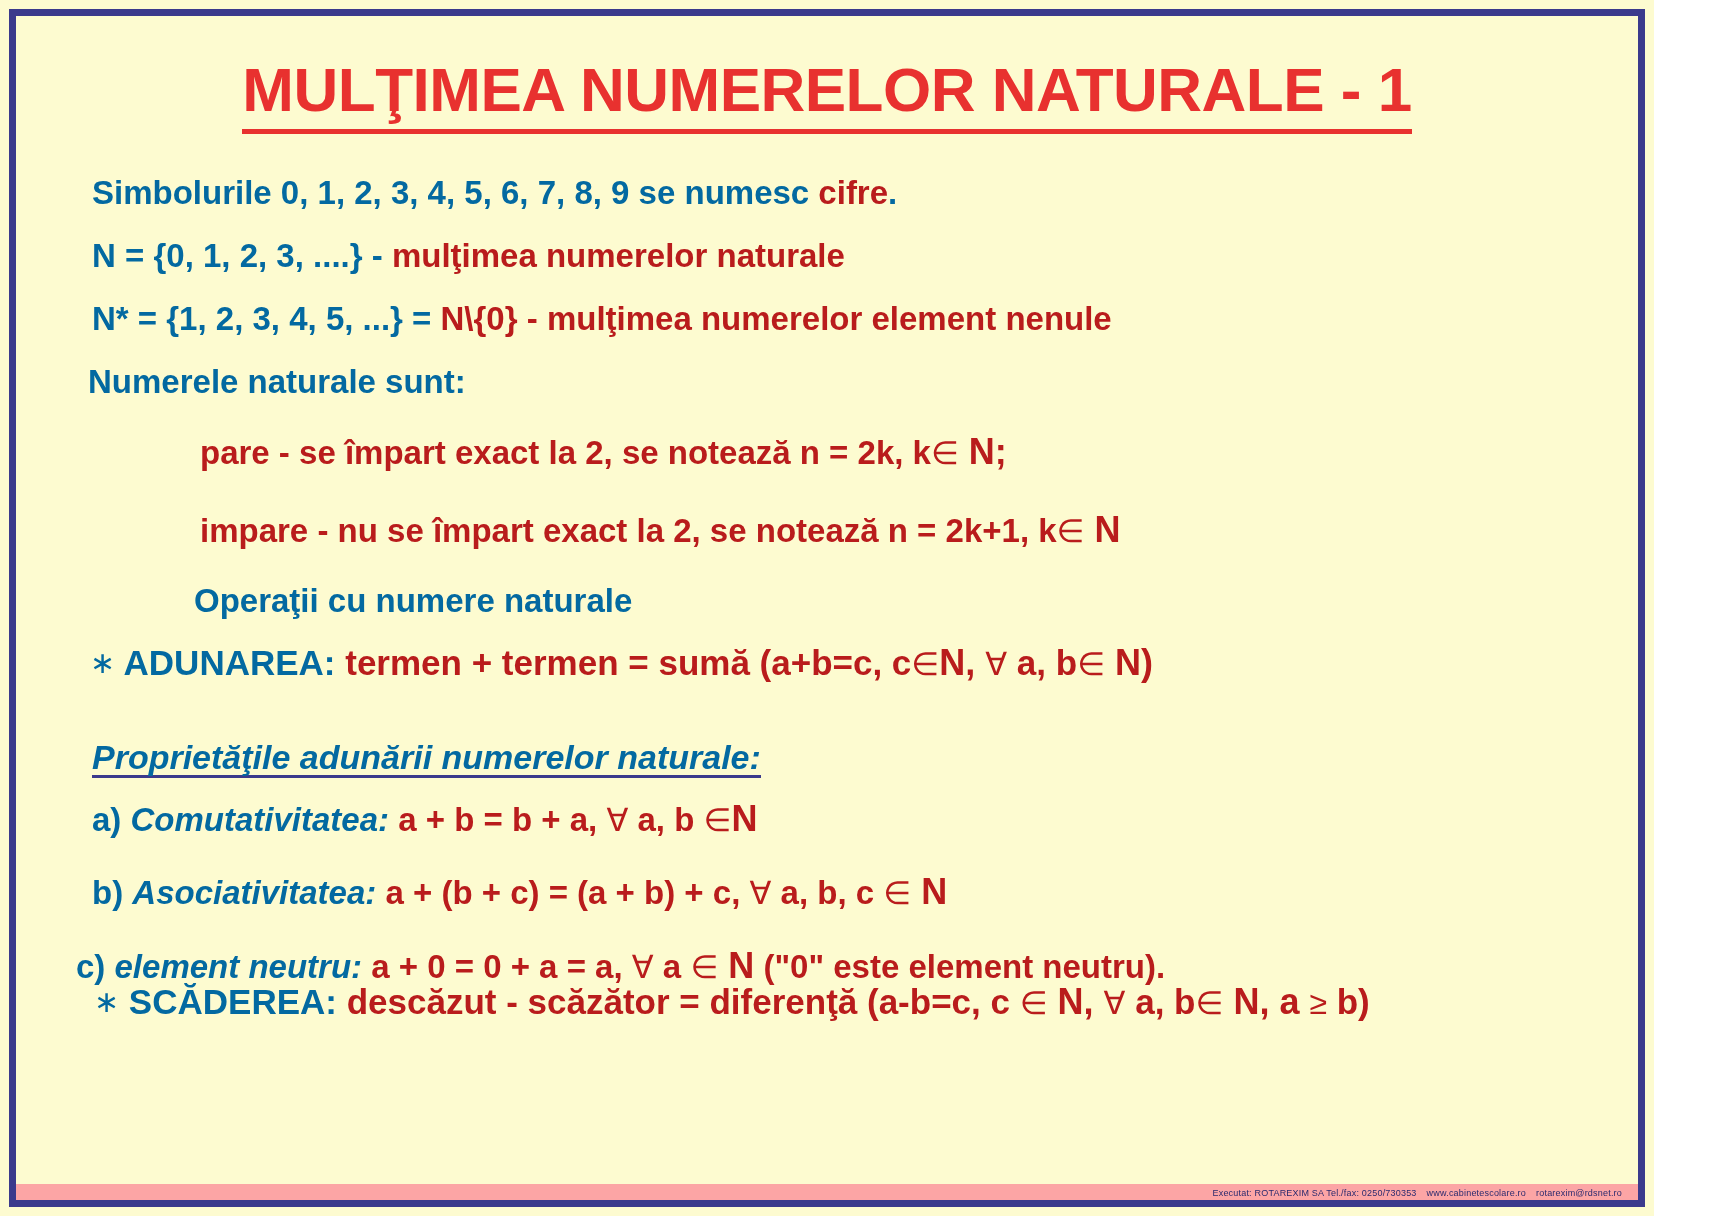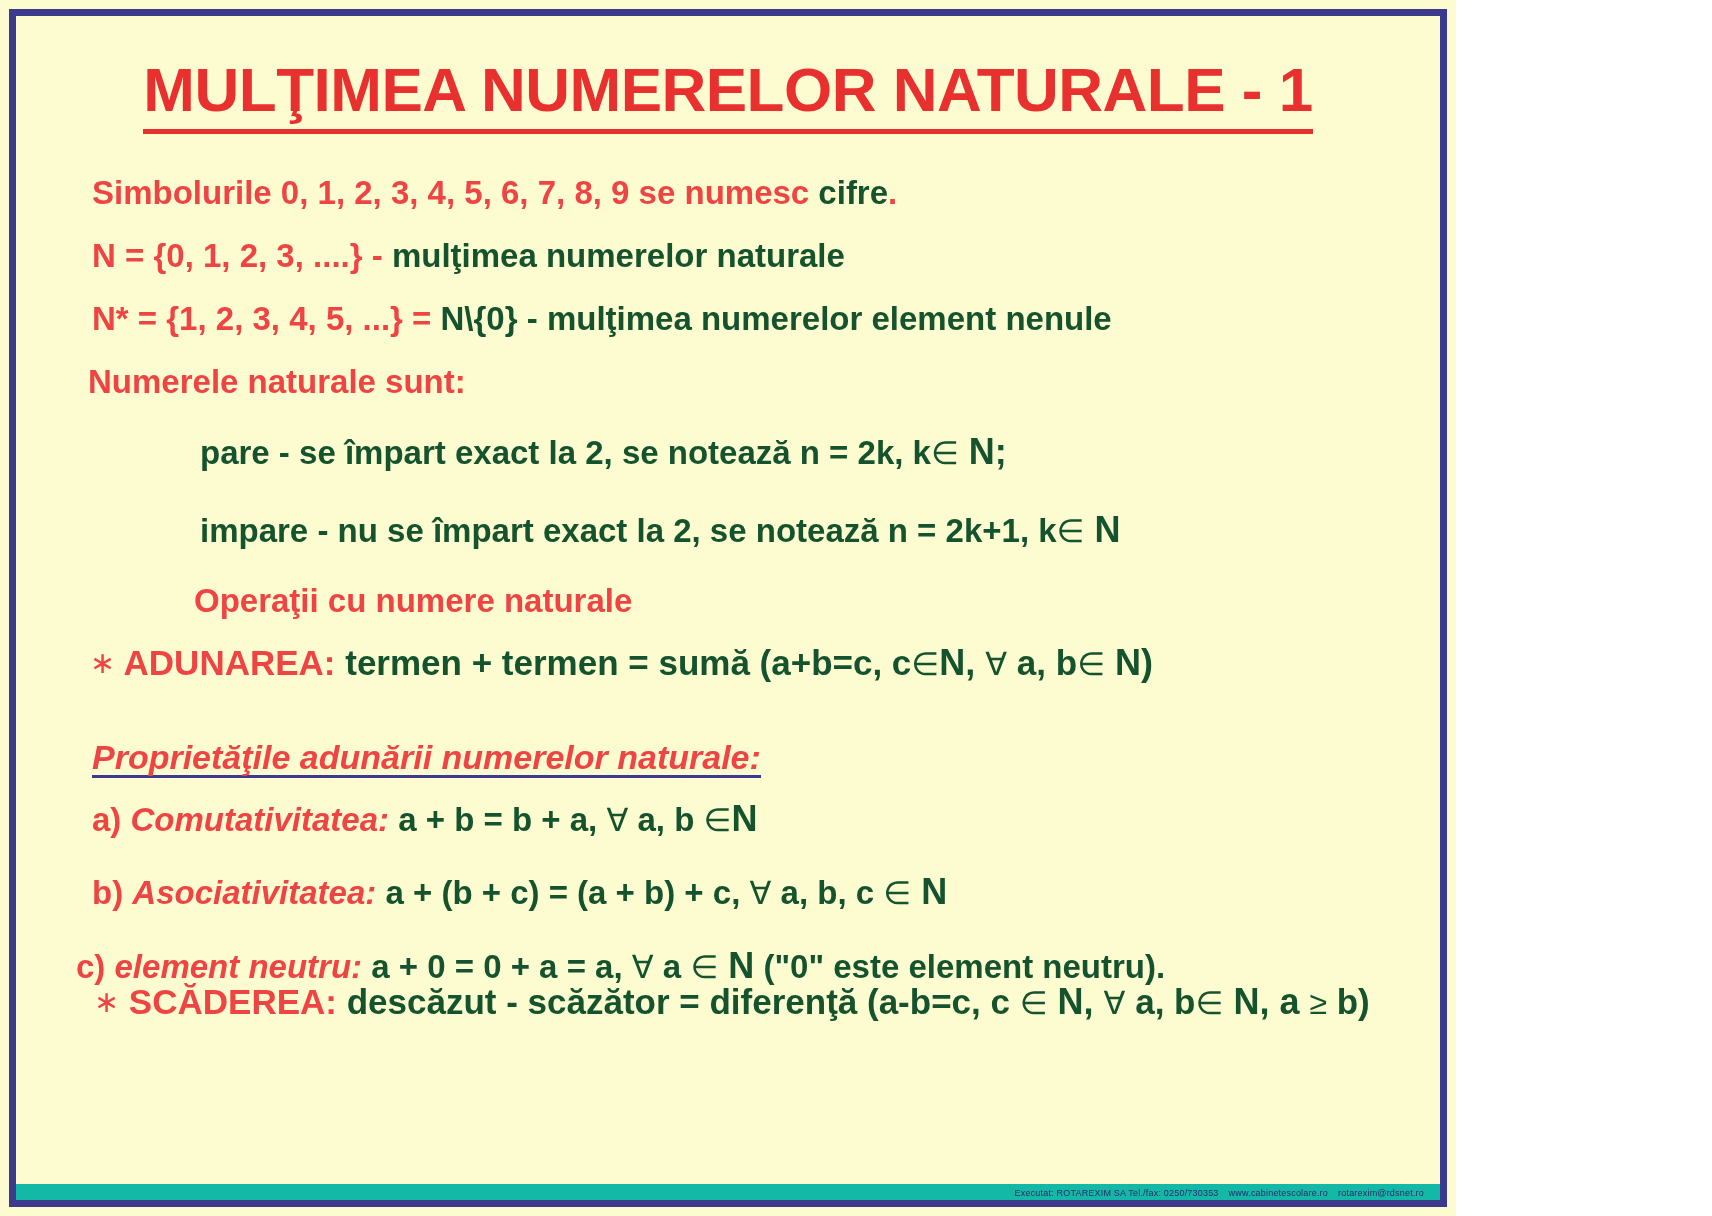--- a/index.html
+++ b/index.html
@@ -10,21 +10,21 @@
   body {
     width: 1712px;
     height: 1216px;
     font-family: "Liberation Sans", sans-serif;
     overflow: hidden;
   }
 
   
   #poster {
     position: relative;
-    width: 1456px;
+    width: 1654px;
     height: 1216px;
     background: #fdfbd0;
     box-sizing: border-box;
   }
   #poster-border {
     position: absolute;
     left: 9px;
     top: 9px;
     right: 9px;
     bottom: 9px;
@@ -69,22 +69,22 @@
     right: 30px;
   }
 
   .line {
     font-size: 33px;
     font-weight: bold;
     color: #3b3a8c;
     white-space: nowrap;
     line-height: 1.0;
   }
-  .red { color: #14532d; }
-  .blue { color: #ef4444; }
+  .red { color: #b91c1c; }
+  .blue { color: #0369a1; }
   .ital { font-style: italic; }
   .bigN { font-size: 36px; font-weight: bold; }
   .sym { font-weight: normal; font-size: 32px; }
   .star { font-weight: normal; font-size: 30px; vertical-align: 2px; }
 
   
   .l1  { position: absolute; top: 0px;   left: 20px; }
   .l2  { position: absolute; top: 63px;  left: 20px; }
   .l3  { position: absolute; top: 126px; left: 20px; }
   .l4  { position: absolute; top: 189px; left: 16px; text-align: right; }
@@ -105,21 +105,21 @@
     margin-top: 12px;
   }
 
   
   #footer-bar {
     position: absolute;
     left: 0;
     right: 0;
     bottom: 0;
     height: 16px;
-    background: #14b8a6;
+    background: #fca5a5;
   }
   #footer-credit {
     position: absolute;
     right: 16px;
     bottom: 2px;
     font-size: 9px;
     color: #2b2a6e;
     white-space: nowrap;
     letter-spacing: 0.2px;
   }

